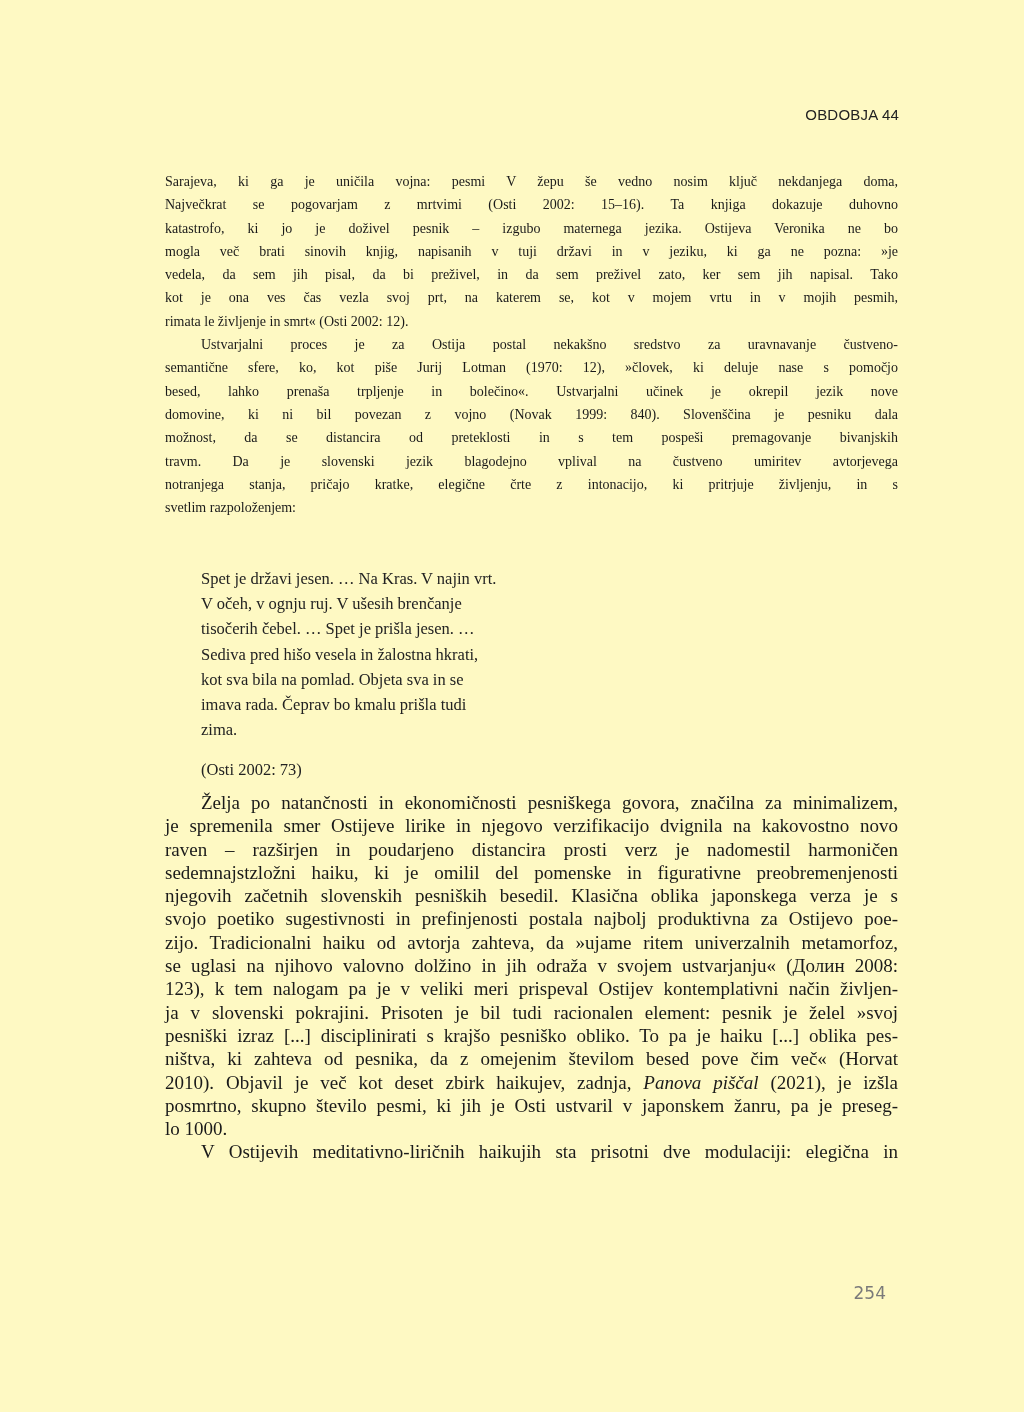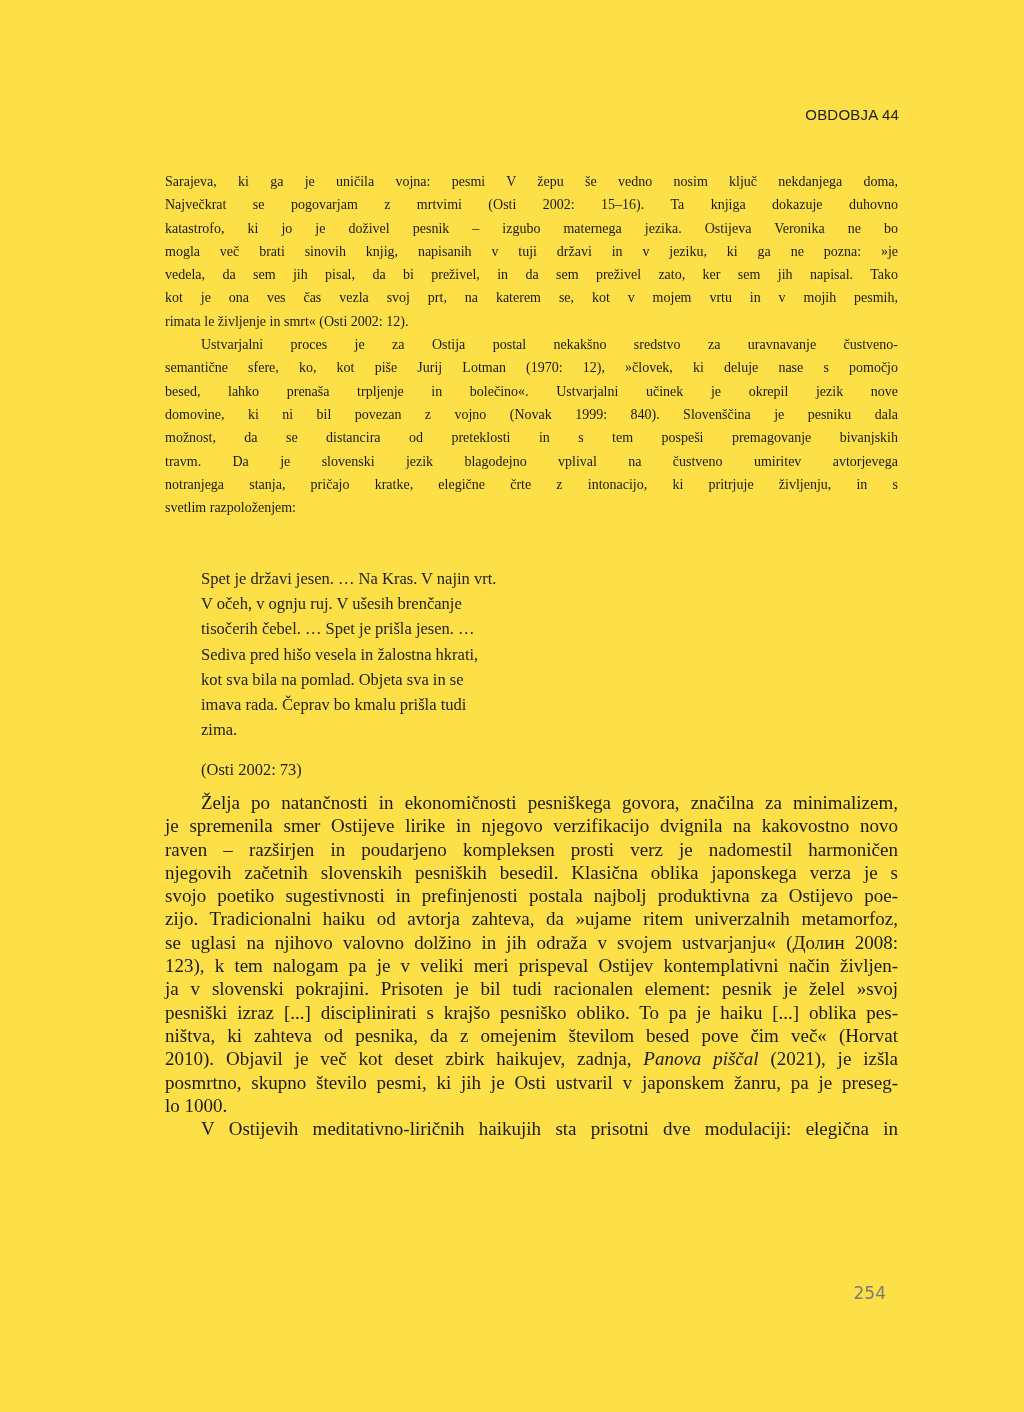--- a/index.html
+++ b/index.html
@@ -1,17 +1,17 @@
 <!DOCTYPE html>
 <html><head>
 <meta charset="utf-8">
 <style>
   html, body { margin: 0; padding: 0; background: #ffffff; }
   body { width: 1024px; height: 1412px; position: relative; overflow: hidden; }
-  .page { position: absolute; left: 0; top: 0; width: 1024px; height: 1412px; background: #fde047; }
+  .page { position: absolute; left: 0; top: 0; width: 1024px; height: 1412px; background: #fef9c3; }
   .running-head {
     position: absolute; right: 125px; top: 106px;
     font-family: "Liberation Sans", sans-serif; font-size: 15px; color: #222;
     letter-spacing: 0.2px;
   }
   .body-text {
     position: absolute; left: 165px; top: 170px; width: 733px;
     font-family: "Liberation Serif", serif; font-size: 14px; color: #1a1a1a;
     line-height: 23.3px;
   }
@@ -76,21 +76,22 @@
     <span class="pline">kot sva bila na pomlad. Objeta sva in se</span>
     <span class="pline">imava rada. Čeprav bo kmalu prišla tudi</span>
     <span class="pline">zima.</span>
   </div>
   <div class="poem-source">(Osti 2002: 73)</div>
 
   <div class="body-text2">
     <div>
       <span class="line indent">Želja po natančnosti in ekonomičnosti pesniškega govora, značilna za minimalizem,</span>
       <span class="line">je spremenila smer Ostijeve lirike in njegovo verzifikacijo dvignila na kakovostno novo</span>
-      <span class="line">raven – razširjen in poudarjeno kompleksen prosti verz je nadomestil harmoničen</span>
+      <span class="line">raven – razširjen in poudarjeno distancira prosti verz je nadomestil harmoničen</span>
+      <span class="line">sedemnajstzložni haiku, ki je omilil del pomenske in figurativne preobremenjenosti</span>
       <span class="line">njegovih začetnih slovenskih pesniških besedil. Klasična oblika japonskega verza je s</span>
       <span class="line">svojo poetiko sugestivnosti in prefinjenosti postala najbolj produktivna za Ostijevo poe-</span>
       <span class="line">zijo. Tradicionalni haiku od avtorja zahteva, da »ujame ritem univerzalnih metamorfoz,</span>
       <span class="line">se uglasi na njihovo valovno dolžino in jih odraža v svojem ustvarjanju« (Долин 2008:</span>
       <span class="line">123), k tem nalogam pa je v veliki meri prispeval Ostijev kontemplativni način življen-</span>
       <span class="line">ja v slovenski pokrajini. Prisoten je bil tudi racionalen element: pesnik je želel »svoj</span>
       <span class="line">pesniški izraz [...] disciplinirati s krajšo pesniško obliko. To pa je haiku [...] oblika pes-</span>
       <span class="line">ništva, ki zahteva od pesnika, da z omejenim številom besed pove čim več« (Horvat</span>
       <span class="line"><span>2010). Objavil je več kot deset zbirk haikujev, zadnja, </span><em>Panova piščal</em><span> (2021), je izšla</span></span>
       <span class="line">posmrtno, skupno število pesmi, ki jih je Osti ustvaril v japonskem žanru, pa je preseg-</span>

